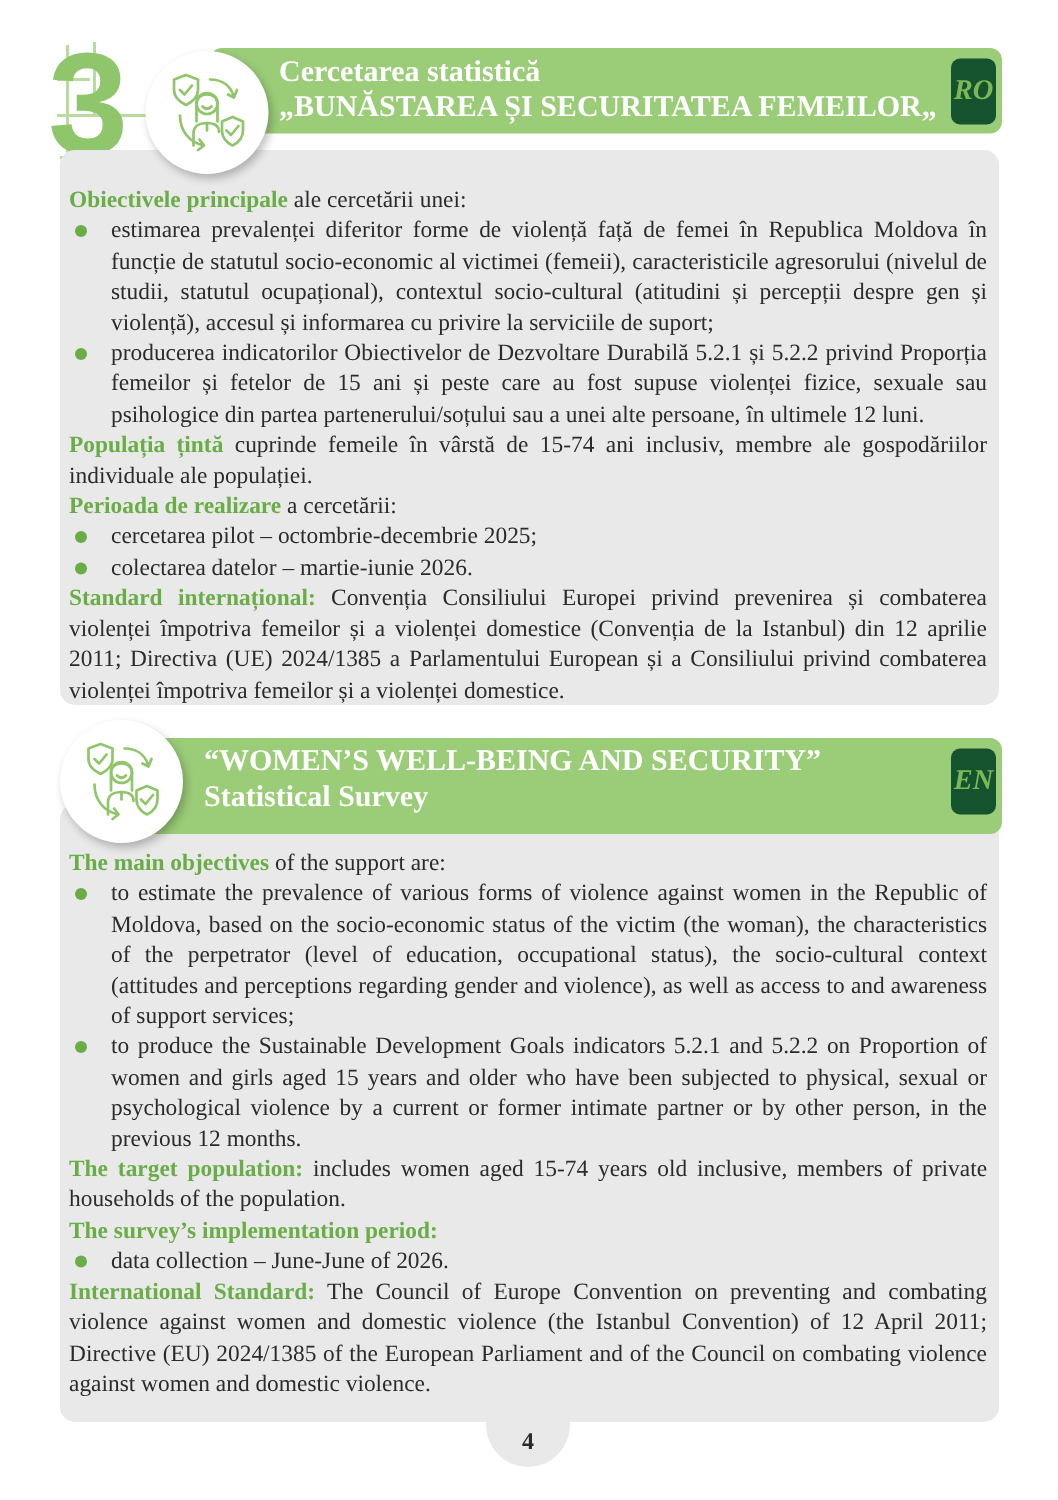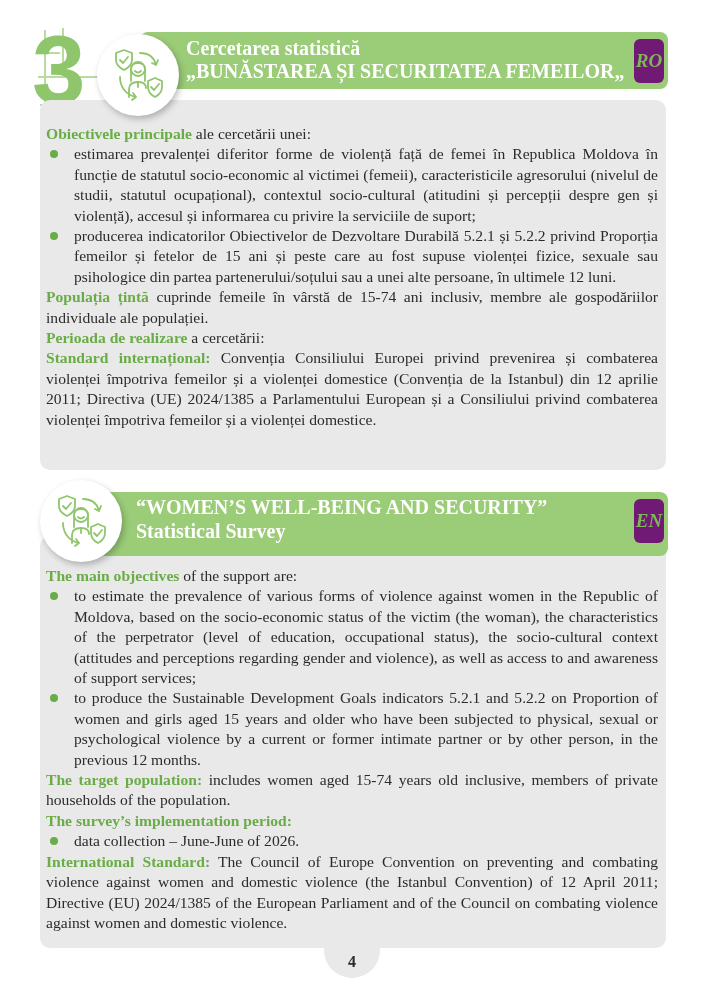--- a/index.html
+++ b/index.html
@@ -3,21 +3,21 @@
 <meta charset="utf-8">
 <style>
   * { box-sizing: border-box; margin: 0; padding: 0; }
   html, body { width: 705px; height: 1000px; background: #ffffff; overflow: hidden; }
   body { position: relative; font-family: "Liberation Serif", "DejaVu Serif", serif; color: #2b2b2b; }
   .section-header {
     position: absolute; background: #9bcc78; border-radius: 8px;
     color: #ffffff; font-weight: bold; font-family: "Liberation Serif", serif;
   }
   .lang-badge {
-    position: absolute; background: #701a75; border-radius: 6px;
+    position: absolute; background: #14532d; border-radius: 6px;
     color: #7cb857; font-style: italic; font-weight: bold;
     font-family: "Liberation Serif", serif; font-size: 19px;
     display: flex; align-items: center; justify-content: center;
   }
   .panel {
     position: absolute; background: #e9e9ea; border-radius: 10px;
   }
   .circle-icon {
     position: absolute; width: 82px; height: 82px; border-radius: 50%;
     background: #ffffff; box-shadow: 2px 3px 6px rgba(0,0,0,0.25);
@@ -86,20 +86,22 @@
 
   <div class="text-block" style="left:46px;top:124px;width:612px;">
     <p><span class="lbl">Obiectivele principale</span><span> ale cercetării unei:</span></p>
     <ul class="bullets">
       <li>estimarea prevalenței diferitor forme de violență față de femei în Republica Moldova în funcție de statutul socio-economic al victimei (femeii), caracteristicile agresorului (nivelul de studii, statutul ocupațional), contextul socio-cultural (atitudini și percepții despre gen și violență), accesul și informarea cu privire la serviciile de suport;</li>
       <li>producerea indicatorilor Obiectivelor de Dezvoltare Durabilă 5.2.1 și 5.2.2 privind Proporția femeilor și fetelor de 15 ani și peste care au fost supuse violenței fizice, sexuale sau psihologice din partea partenerului/soțului sau a unei alte persoane, în ultimele 12 luni.</li>
     </ul>
     <p><span class="lbl">Populația țintă</span><span> cuprinde femeile în vârstă de 15-74 ani inclusiv, membre ale gospodăriilor individuale ale populației.</span></p>
     <p><span class="lbl">Perioada de realizare</span><span> a cercetării:</span></p>
     <ul class="bullets">
+      <li>cercetarea pilot – octombrie-decembrie 2025;</li>
+      <li>colectarea datelor – martie-iunie 2026.</li>
     </ul>
     <p><span class="lbl">Standard internațional:</span><span> Convenția Consiliului Europei privind prevenirea și combaterea violenței împotriva femeilor și a violenței domestice (Convenția de la Istanbul) din 12 aprilie 2011; Directiva (UE) 2024/1385 a Parlamentului European și a Consiliului privind combaterea violenței împotriva femeilor și a violenței domestice.</span></p>
   </div>
 </div>
 
 <div>
   <div class="panel" style="left:40px;top:536px;width:626px;height:412px;"></div>
 
   <div class="section-header" style="left:82px;top:492px;width:586px;height:64px;">
     <div style="position:absolute;left:54px;top:3px;font-size:20px;line-height:24px;">“WOMEN’S WELL-BEING AND SECURITY”</div>

